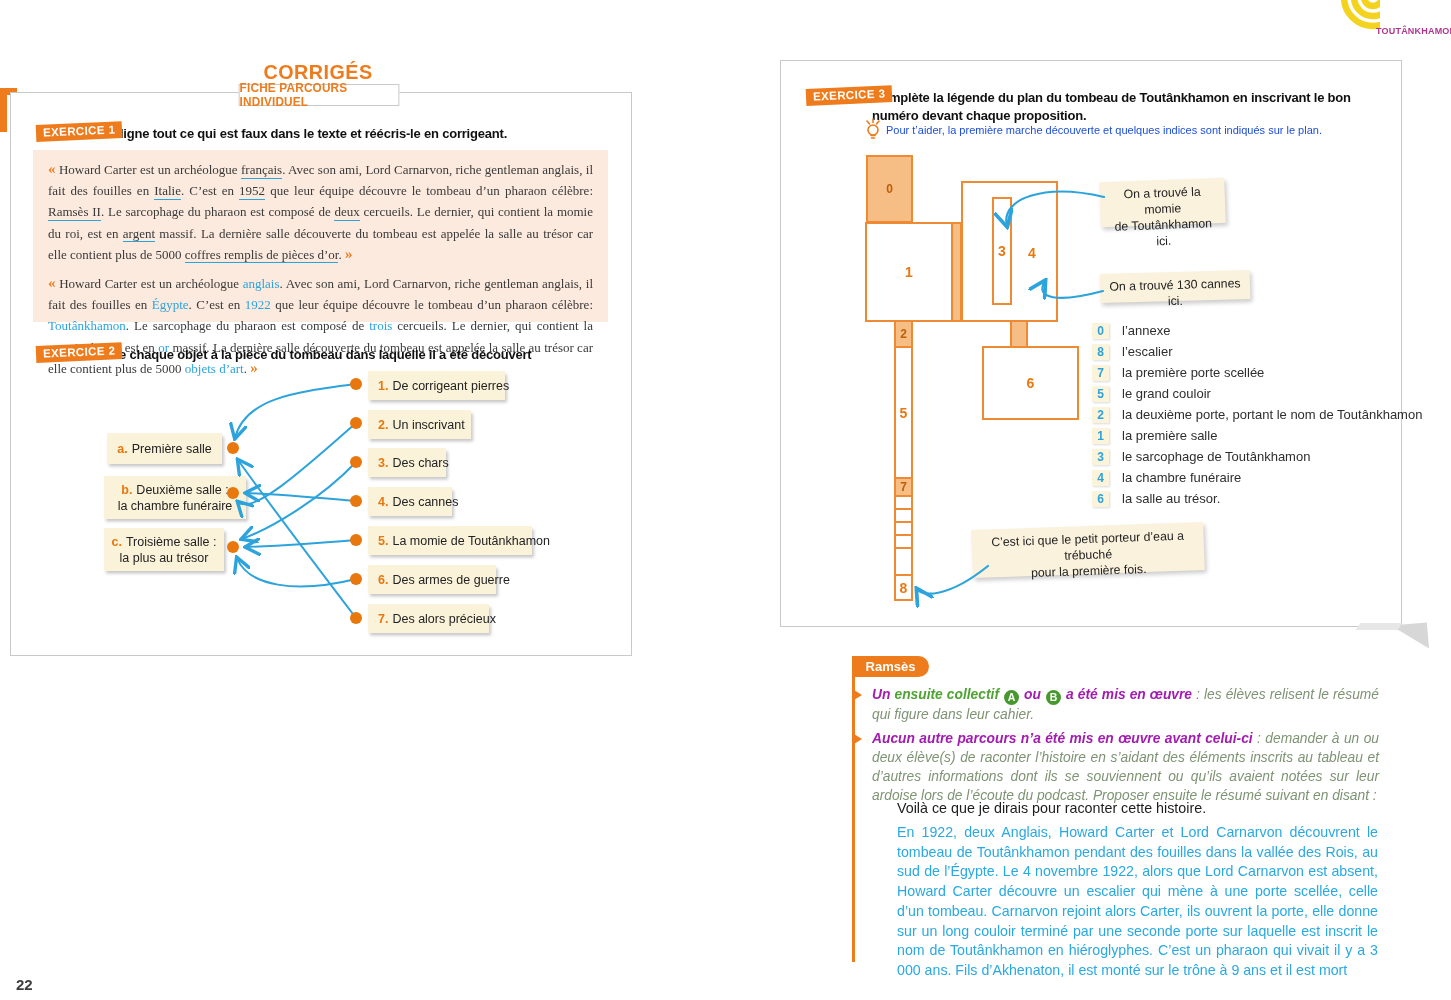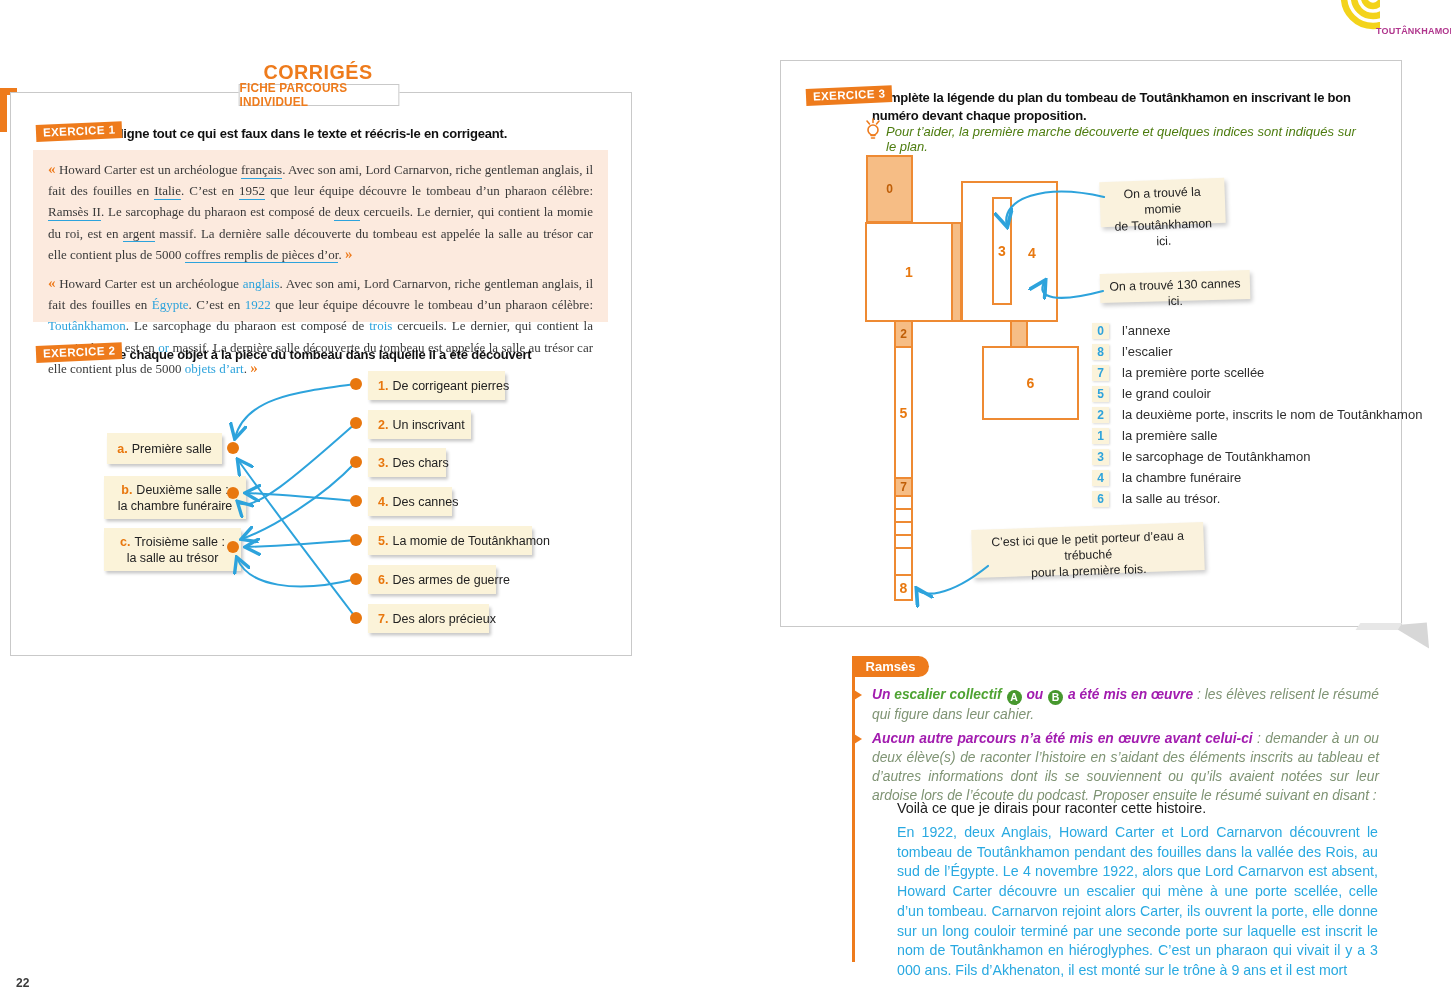--- a/index.html
+++ b/index.html
@@ -41,39 +41,39 @@
   .pr.fill{background:#f6bd85}
   .plab{color:#e8780f;font-weight:bold;font-size:14px}
   .plab.dark{color:#bf5e07;font-size:12px}
   .step-cell{box-sizing:border-box;border-bottom:2px solid #ee8a33;height:13px}
   .bub{position:absolute;background:#faf2dd;box-shadow:2px 3px 4px rgba(0,0,0,.2);
        font-size:12.3px;color:#222;text-align:center;padding:5px 7px;box-sizing:border-box;line-height:16px}
   .lg-row{position:absolute;display:flex;align-items:center;height:17px}
   .lg-num{width:17px;height:16px;background:#fbf3da;box-shadow:1px 1px 2px rgba(0,0,0,.15);
           color:#2da3dc;font-weight:bold;font-size:12px;display:flex;align-items:center;justify-content:center}
   .lg-txt{margin-left:13px;font-size:13px;color:#2e2e2e}
-  .hint{position:absolute;font-style:italic;font-size:13px;color:#4d7c0f}
+  .hint{position:absolute;font-size:11px;color:#1d4ed8}
   
   .res-tag{position:absolute;left:852px;top:656px;width:77px;height:21px;background:#ee7b1c;
            border-radius:2px 12px 12px 2px;color:#fff;font-weight:bold;font-size:13px;
            display:flex;align-items:center;justify-content:center}
   .res-line{position:absolute;left:852px;top:656px;width:3px;height:306px;background:#ee7b1c}
   .bullet{position:absolute;left:872px;width:507px;font-style:italic;color:#7e9373;
           font-size:13.8px;line-height:19px;text-align:justify}
   .bullet::before{content:"";position:absolute;left:-18px;top:5px;width:0;height:0;
           border-left:8px solid #ee7b1c;border-top:5px solid transparent;border-bottom:5px solid transparent}
   .res-bold{font-weight:bold;color:#a21caf}
   .res-green{font-weight:bold;color:#4ea332}
   .res-badge{display:inline-flex;width:15px;height:15px;border-radius:50%;background:#47982e;
              color:#fff;font-weight:bold;font-style:normal;font-size:10.5px;align-items:center;
              justify-content:center;vertical-align:-2px;margin:0 1px}
   .voila{position:absolute;left:897px;top:800px;font-size:14.3px;color:#1c1c1c}
   .story{position:absolute;left:897px;top:823px;width:481px;font-size:14.2px;line-height:19.7px;
          color:#29a9e1;text-align:justify}
-  .pageno{position:absolute;font-size:12px;font-weight:bold;color:#3c3c3c}
+  .pageno{position:absolute;font-size:15px;font-weight:bold;color:#3c3c3c}
   .logo-text{position:absolute;left:1376px;top:26px;font-size:9px;font-weight:bold;
              color:#b0368d;letter-spacing:.2px}
   .overlay{position:absolute;left:0;top:0;pointer-events:none;z-index:4}
 </style>
 </head>
 <body>
 
 <div class="corner-bracket-v"></div>
 <div class="corner-bracket-h"></div>
 <div class="page-frame" style="left:10px;top:92px;width:620px;height:562px"></div>
@@ -92,23 +92,23 @@
 <div class="badge-ex" style="left:36px;top:344px">EXERCICE 2</div>
 <div class="instr" style="left:96px;top:347px;width:500px">Relie chaque objet à la pièce du tombeau dans laquelle il a été découvert</div>
 
 <div class="room-box" style="left:107px;top:433px;width:115px;height:31px">
   <span><span class="pfx">a</span><span>Première salle</span></span>
 </div>
 <div class="room-box" style="left:104px;top:476px;width:142px;height:43px">
   <span><span class="pfx">b</span><span>Deuxième salle :</span></span>
   <span>la chambre funéraire</span>
 </div>
-<div class="room-box" style="left:104px;top:528px;width:137px;height:43px">
+<div class="room-box" style="left:104px;top:528px;width:120px;height:43px">
   <span><span class="pfx">c</span><span>Troisième salle :</span></span>
-  <span>la salle au trésor</span>
+  <span>la plus au trésor</span>
 </div>
 
 <div class="item-box" style="left:368px;top:371px;width:137px">
     <span class="pfx">1</span>
     <span>De corrigeant pierres</span>
   </div>
 <div class="item-box" style="left:368px;top:410px;width:103px">
     <span class="pfx">2</span>
     <span>Un inscrivant</span>
   </div>
@@ -212,42 +212,42 @@
 <div class="lg-row" style="left:1092px;top:364px">
     <span class="lg-num">7</span>
     <span class="lg-txt">la première porte scellée</span>
   </div>
 <div class="lg-row" style="left:1092px;top:385px">
     <span class="lg-num">5</span>
     <span class="lg-txt">le grand couloir</span>
   </div>
 <div class="lg-row" style="left:1092px;top:406px">
     <span class="lg-num">2</span>
-    <span class="lg-txt">la deuxième porte, inscrits le nom de Toutânkhamon</span>
+    <span class="lg-txt">la deuxième porte, portant le nom de Toutânkhamon</span>
   </div>
 <div class="lg-row" style="left:1092px;top:427px">
     <span class="lg-num">1</span>
     <span class="lg-txt">la première salle</span>
   </div>
 <div class="lg-row" style="left:1092px;top:448px">
     <span class="lg-num">3</span>
     <span class="lg-txt">le sarcophage de Toutânkhamon</span>
   </div>
 <div class="lg-row" style="left:1092px;top:469px">
     <span class="lg-num">4</span>
     <span class="lg-txt">la chambre funéraire</span>
   </div>
 <div class="lg-row" style="left:1092px;top:490px">
     <span class="lg-num">6</span>
     <span class="lg-txt">la salle au trésor.</span>
   </div>
 
 <div class="res-line"></div>
 <div class="res-tag">Ramsès</div>
-<div class="bullet" style="top:685px"><span id="rb1"><span class="res-bold">Un </span><span class="res-green">escalier collectif </span><span class="res-badge">A</span><span class="res-bold"> ou </span><span class="res-badge">B</span><span class="res-bold"> a été mis en œuvre</span><span> : les élèves relisent le résumé qui figure dans leur cahier.</span></span></div>
+<div class="bullet" style="top:685px"><span id="rb1"><span class="res-bold">Un </span><span class="res-green">ensuite collectif </span><span class="res-badge">A</span><span class="res-bold"> ou </span><span class="res-badge">B</span><span class="res-bold"> a été mis en œuvre</span><span> : les élèves relisent le résumé qui figure dans leur cahier.</span></span></div>
 <div class="bullet" style="top:729px"><span id="rb2"><span class="res-bold">Aucun autre parcours n’a été mis en œuvre avant celui-ci</span><span> : demander à un ou deux élève(s) de raconter l’histoire en s’aidant des éléments inscrits au tableau et d’autres informations dont ils se souviennent ou qu’ils avaient notées sur leur ardoise lors de l’écoute du podcast. Proposer ensuite le résumé suivant en disant :</span></span></div>
 <div class="voila">Voilà ce que je dirais pour raconter cette histoire.</div>
 <div class="story">En 1922, deux Anglais, Howard Carter et Lord Carnarvon découvrent le tombeau de Toutânkhamon pendant des fouilles dans la vallée des Rois, au sud de l’Égypte. Le 4 novembre 1922, alors que Lord Carnarvon est absent, Howard Carter découvre un escalier qui mène à une porte scellée, celle d’un tombeau. Carnarvon rejoint alors Carter, ils ouvrent la porte, elle donne sur un long couloir terminé par une seconde porte sur laquelle est inscrit le nom de Toutânkhamon en hiéroglyphes. C’est un pharaon qui vivait il y a 3 000 ans. Fils d’Akhenaton, il est monté sur le trône à 9 ans et il est mort</div>
 
 <div class="pageno" style="left:16px;top:976px">22</div>
 <div class="pageno" style="left:1454px;top:976px">23</div>
 
 <span style="position:absolute;left:1332px;top:0">
   <svg width="48" height="42" viewBox="0 0 48 42">
     <g fill="none" stroke="#f3d31b" stroke-width="6.5">

